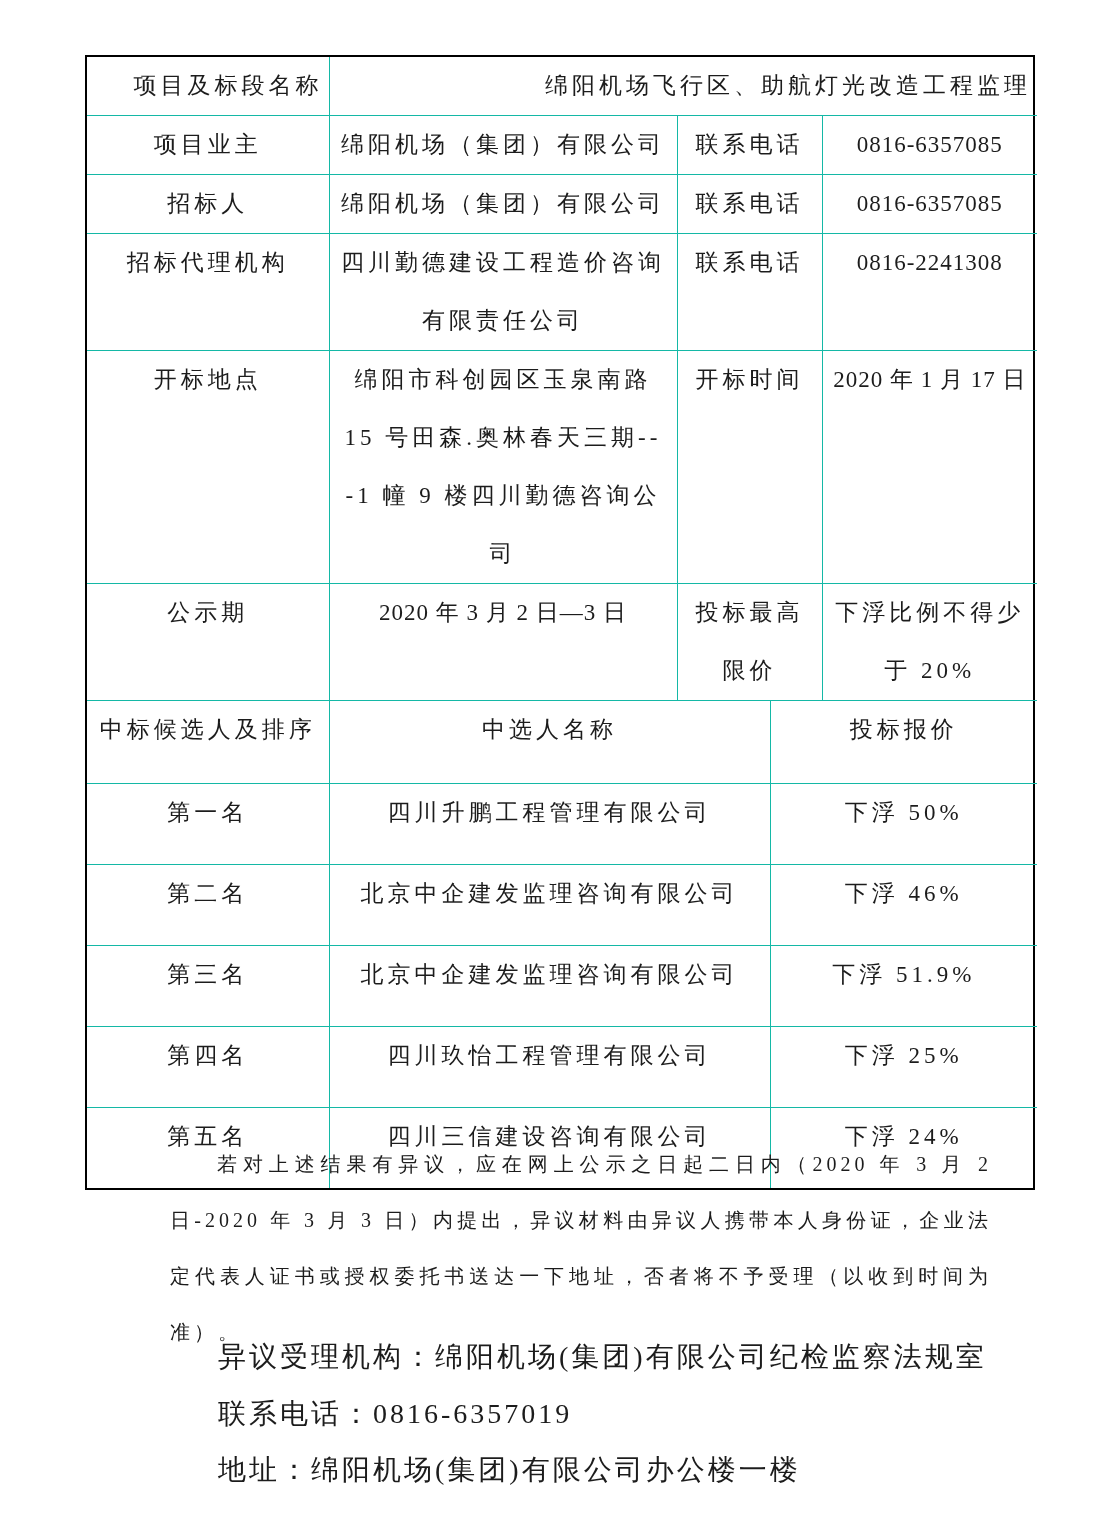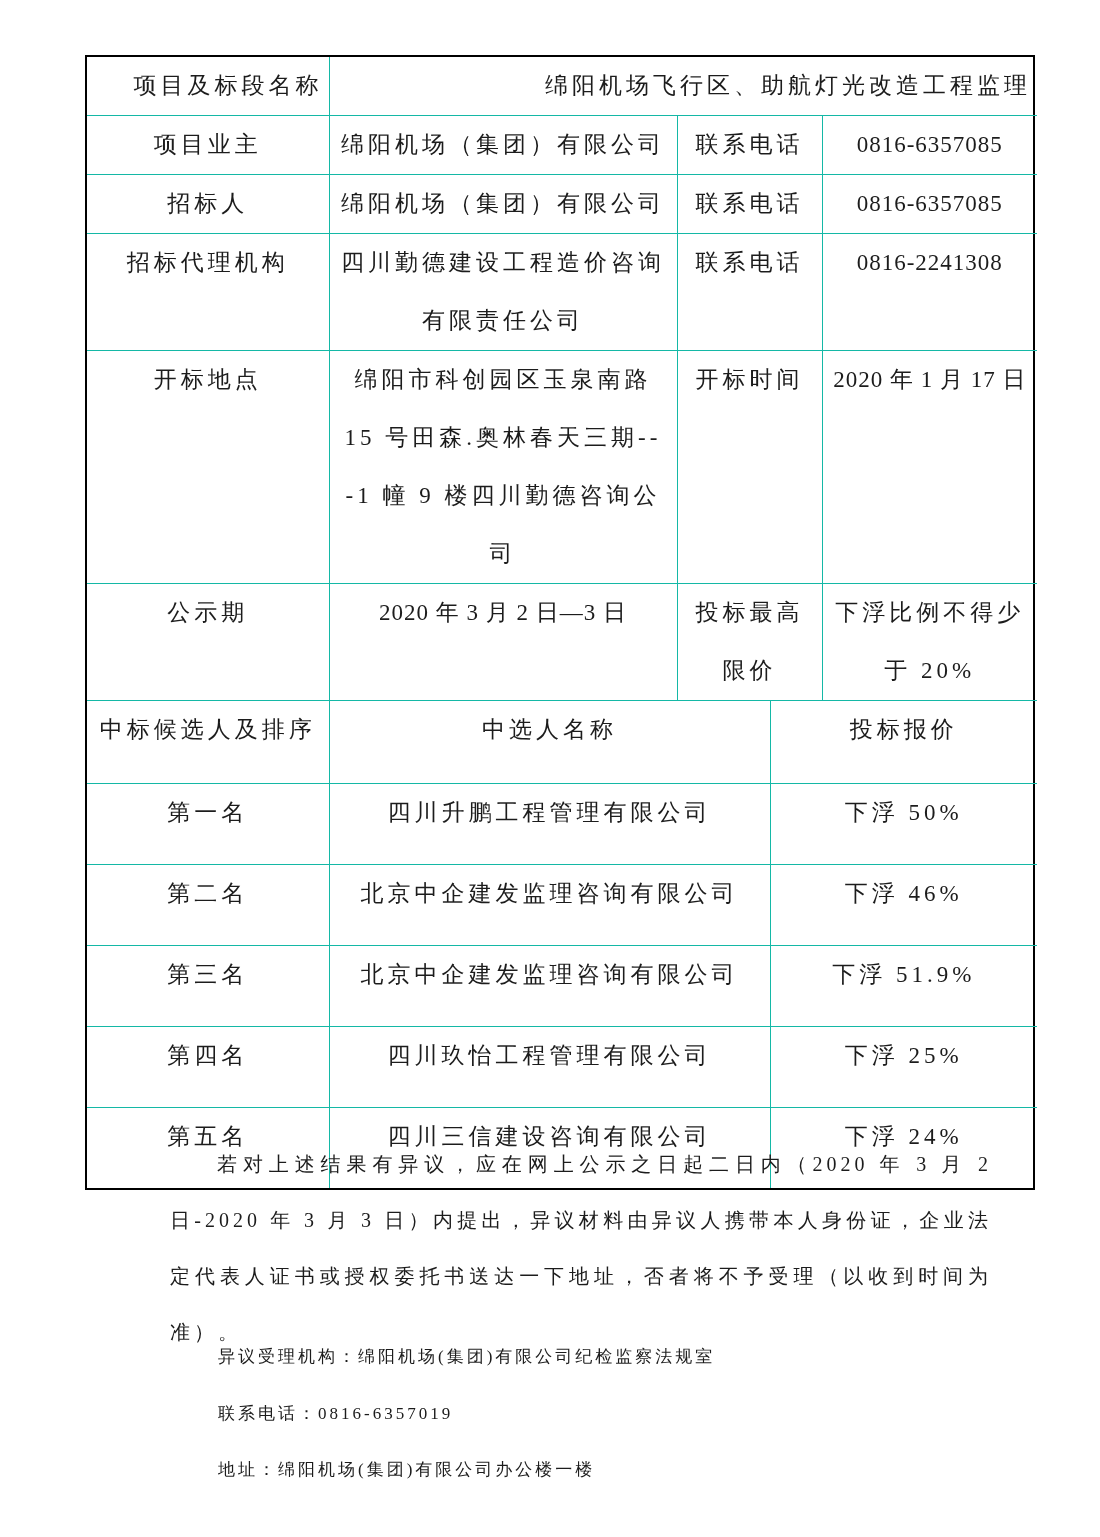--- a/index.html
+++ b/index.html
@@ -65,21 +65,21 @@
     font-size: 20px;
     line-height: 56px;
     letter-spacing: 4px;
     text-align: justify;
     text-indent: 47px;
   }
   .contact {
     position: absolute;
     left: 218px;
     margin: 0;
-    font-size: 17px;
+    font-size: 28px;
     line-height: 30px;
     letter-spacing: 3px;
     white-space: nowrap;
   }
   .c1 { top: 1342px; }
   .c2 { top: 1399px; }
   .c3 { top: 1455px; }
 </style>
 </head>
 <body>

